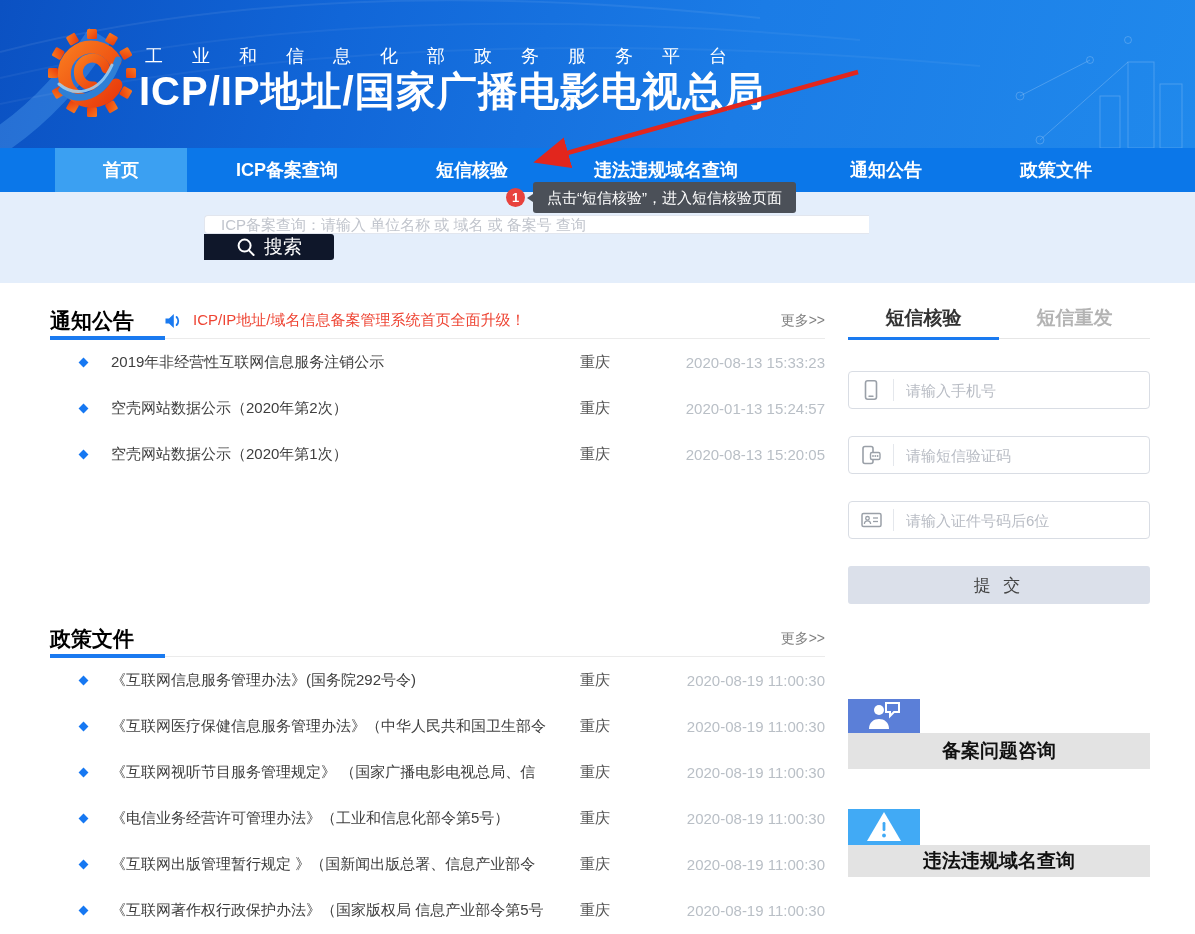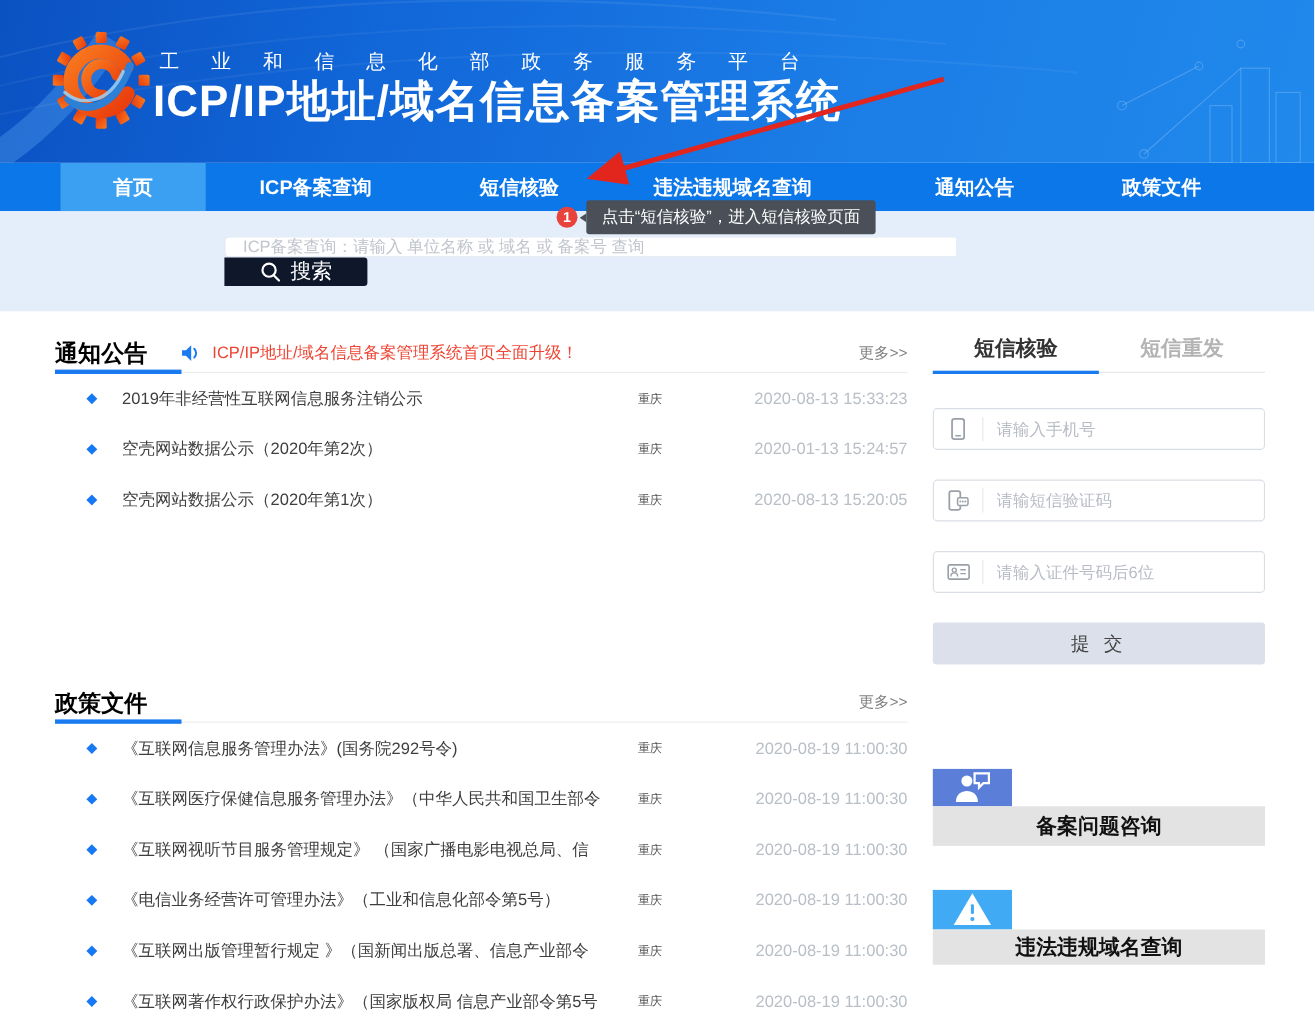--- a/index.html
+++ b/index.html
@@ -53,21 +53,21 @@
   .section-header { position:relative; height:36px; border-bottom:1px solid #ebebeb; display:flex; align-items:center; }
   .section-header::after { content:""; position:absolute; left:0; bottom:-2px; width:115px; height:4px; background:#1a7af0; }
   .section-title { font-size:21px; font-weight:bold; color:#000; white-space:nowrap; }
   .marquee { display:flex; align-items:center; margin-left:30px; gap:10px; cursor:pointer; }
   .marquee-text { color:#ee4433; font-size:15px; white-space:nowrap; }
   .more-link { margin-left:auto; color:#808080; font-size:14px; cursor:pointer; white-space:nowrap; }
 
   .row { height:46px; display:flex; align-items:center; cursor:pointer; }
   .bullet { width:7px; height:7px; background:#1678f2; transform:rotate(45deg); margin-left:30px; margin-right:24px; flex:none; }
   .row-title { flex:1; font-size:15px; color:#3e3e3e; white-space:nowrap; overflow:hidden; }
-  .row-region { width:95px; font-size:11px; color:#555; flex:none; }
+  .row-region { width:95px; font-size:15px; color:#555; flex:none; }
   .row-time { width:150px; text-align:right; font-size:15px; color:#b9bfc6; flex:none; }
 
   .policies { margin-top:144px; }
 
   
   .tabs { position:relative; height:36px; display:flex; border-bottom:1px solid #e6e6e6; }
   .tab { width:151px; text-align:center; font-size:19px; font-weight:bold; color:#b3b3b3; line-height:30px; cursor:pointer; }
   .tab.active { color:#333; }
   .tabs::after { content:""; position:absolute; left:0; bottom:-2px; width:151px; height:3px; background:#1a7af0; }
 
@@ -157,21 +157,21 @@
             <rect x="41" y="5" width="10" height="10" rx="1.5"></rect>
           </g>
       </g>
       <path d="M69,37 A27,27 0 1 0 70,61" stroke="url(#og)" stroke-width="13" fill="none" stroke-linecap="round"></path>
       <path d="M60,45 a14,14 0 1 0 -12,17" stroke="url(#og)" stroke-width="9" fill="none" stroke-linecap="round"></path>
       <path d="M16,66 C30,80 58,76 72,36" stroke="#2e7fd6" stroke-width="7" fill="none" stroke-linecap="round"></path>
       <path d="M13,60 C27,72 52,72 66,41" stroke="#9fd4f6" stroke-width="3" fill="none" stroke-linecap="round" opacity="0.85"></path>
     </svg>
 
     <div class="slogan">工业和信息化部政务服务平台</div>
-    <div class="main-title">ICP/IP地址/域名信息备案管理系统</div>
+    <div class="main-title">ICP/IP地址/国家广播电影电视总局</div>
   </header>
 
   <nav class="main-nav">
     <div class="nav-item">首页</div>
     <div class="nav-item">ICP备案查询</div>
     <div class="nav-item">短信核验</div>
     <div class="nav-item">违法违规域名查询</div>
     <div class="nav-item">通知公告</div>
     <div class="nav-item">政策文件</div>
   </nav>

